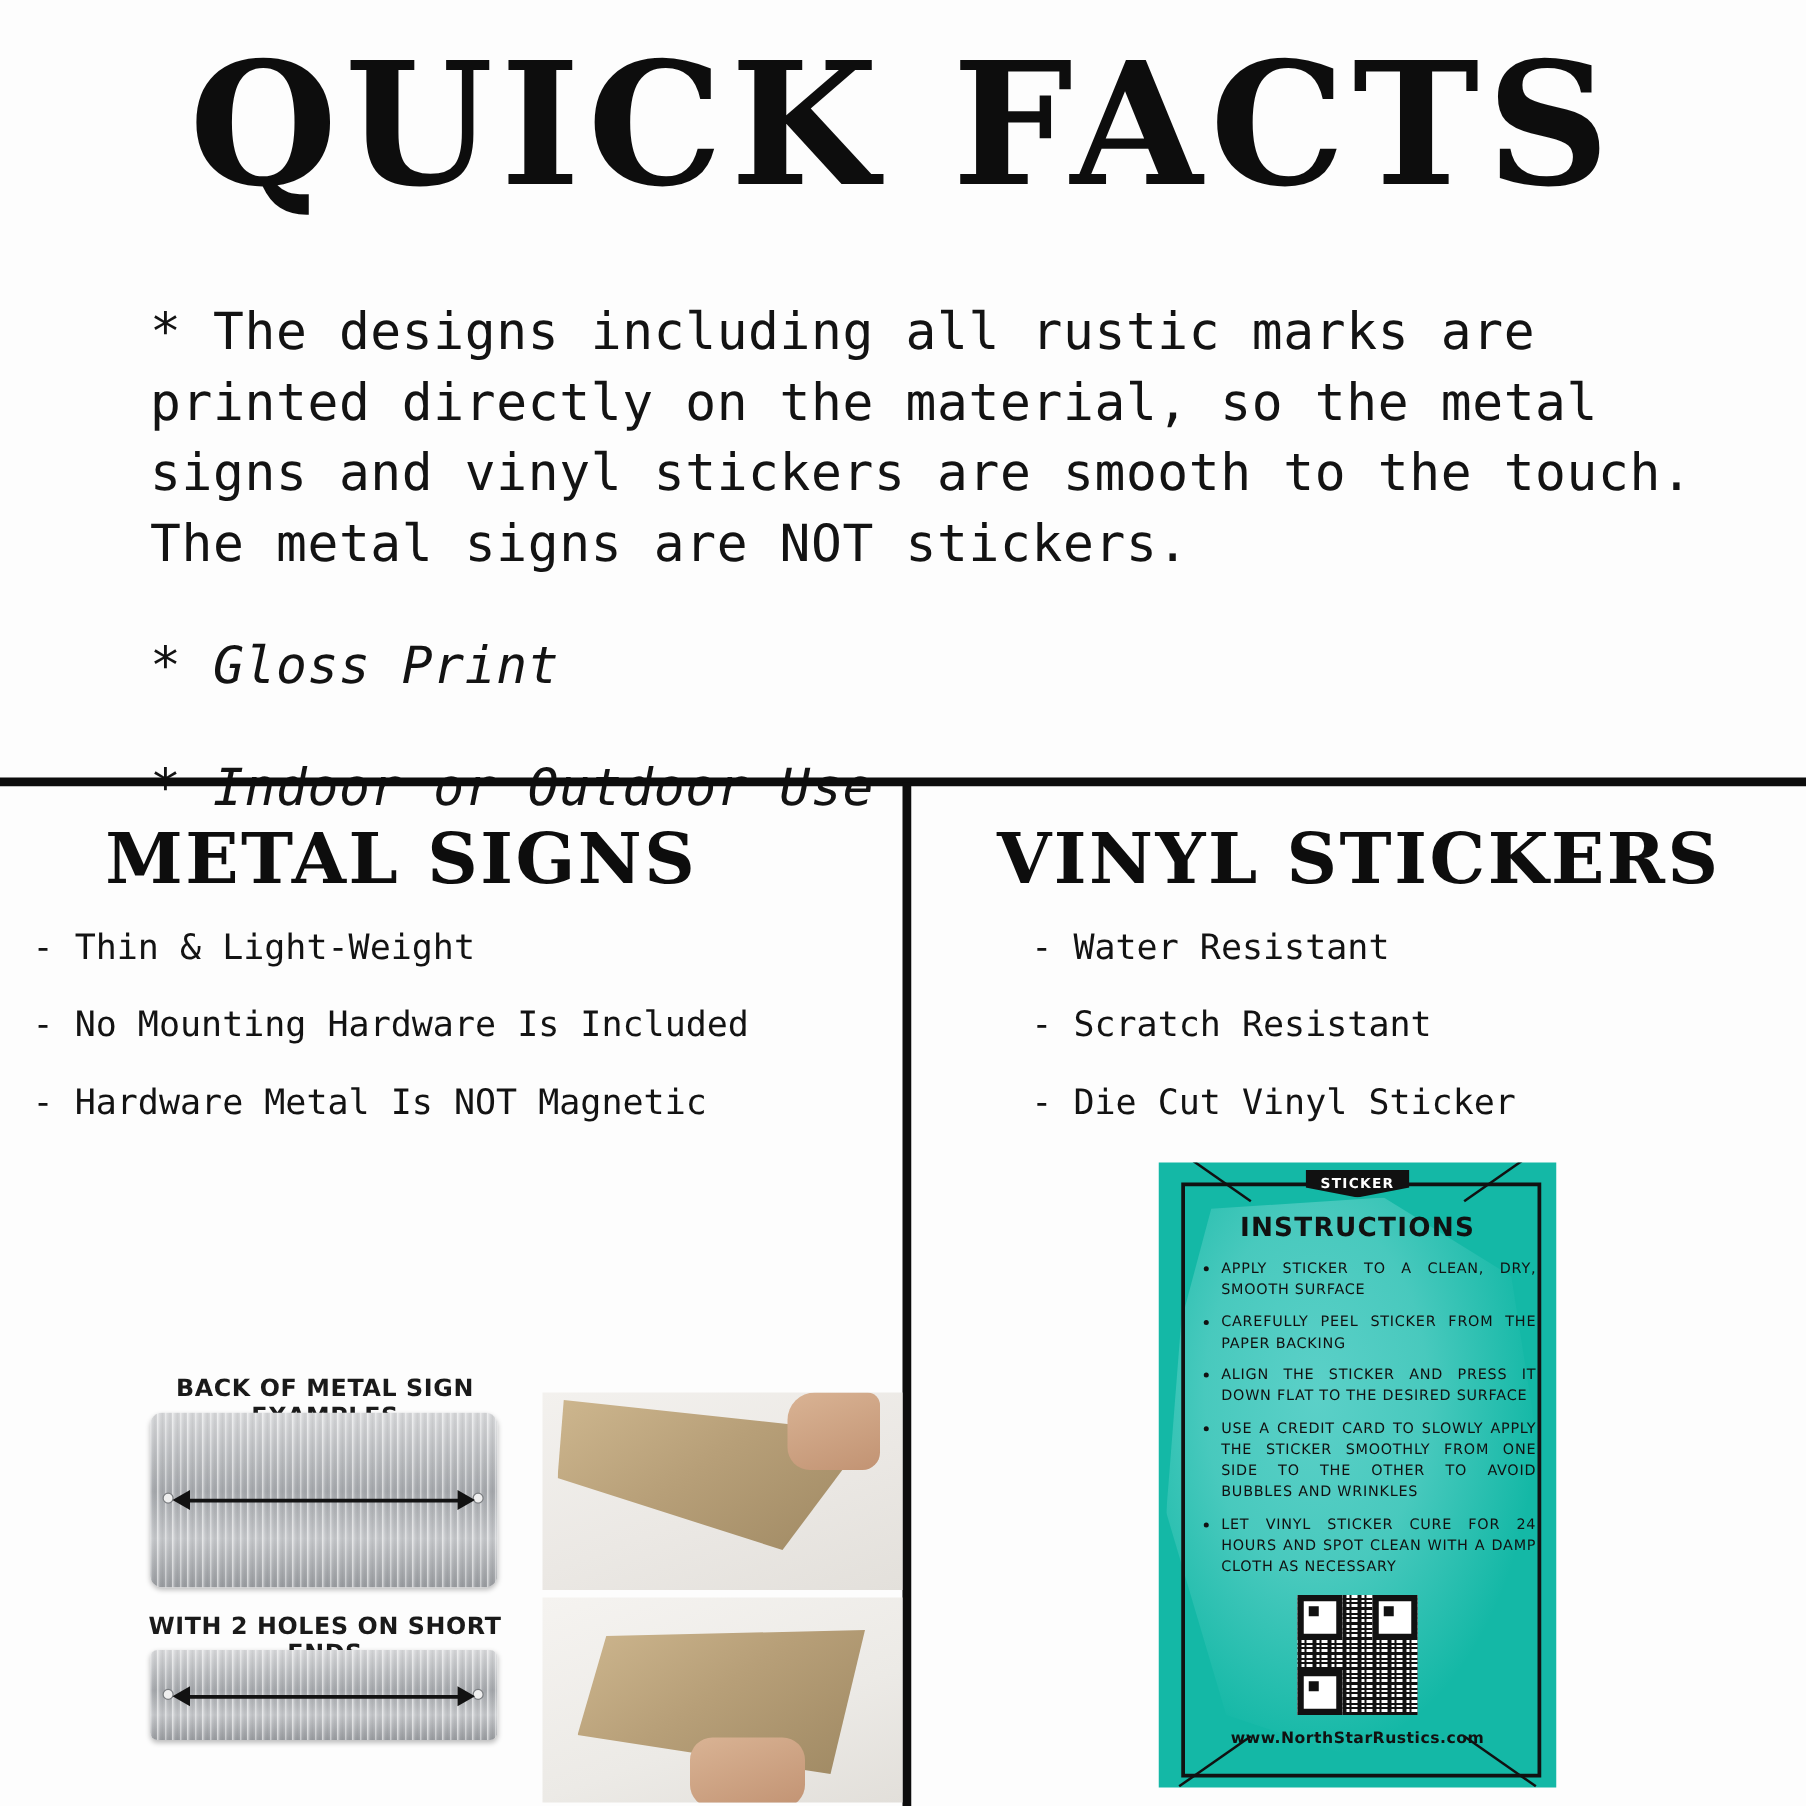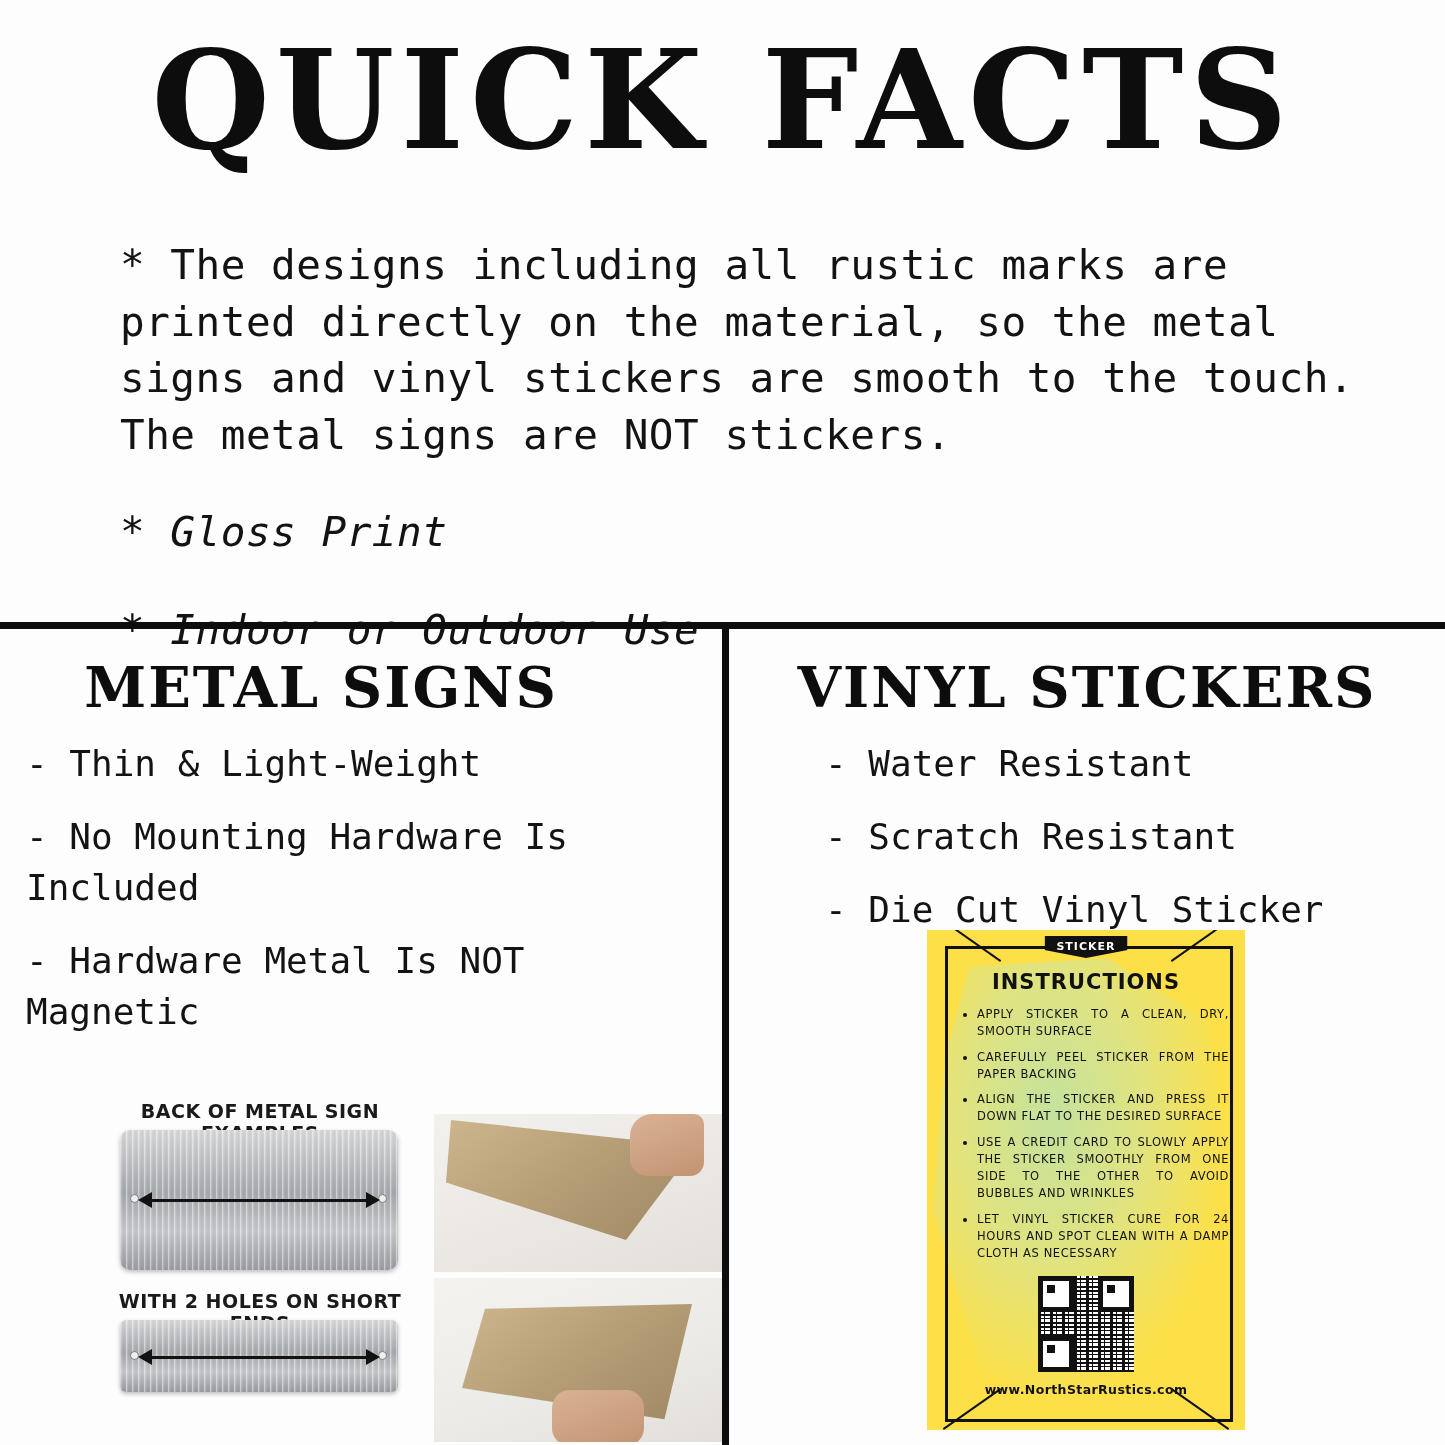--- a/index.html
+++ b/index.html
@@ -88,21 +88,21 @@
     font-family: "DejaVu Serif", serif;
     font-weight: bold;
     font-size: 56px;
     text-align: center;
     letter-spacing: 2px;
     margin: 22px 0 18px 0;
     color: #0d0d0d;
   }
   .bullet {
     font-family: "DejaVu Sans Mono", monospace;
-    font-size: 36px;
+    font-size: 28px;
     line-height: 1.42;
     color: #131313;
     margin: 0 14px 22px 26px;
   }
   .col-right .bullet { margin-left: 96px; margin-right: 10px; }
 
   
   .metal-media {
     position: absolute;
     left: 0;
@@ -200,21 +200,21 @@
   .hand-a { left: 196px; top: 0px; width: 74px; height: 62px; }
   .hand-b { left: 118px; top: 112px; width: 92px; height: 56px; border-radius: 18px; }
 
   
   .sticker-card {
     position: absolute;
     left: 198px;
     top: 298px;
     width: 318px;
     height: 500px;
-    background: #fde047;
+    background: #14b8a6;
     overflow: hidden;
   }
   .teal-splat {
     position: absolute;
     left: 6px; top: 28px; width: 300px; height: 450px;
     background: radial-gradient(ellipse at 40% 35%, rgba(150,228,228,0.55) 0%, rgba(170,233,233,0.35) 35%, rgba(255,255,255,0) 70%);
     clip-path: polygon(12% 2%, 58% 0%, 92% 14%, 100% 48%, 86% 84%, 52% 100%, 16% 92%, 0% 56%, 4% 22%);
   }
   .card-frame {
     position: absolute;

